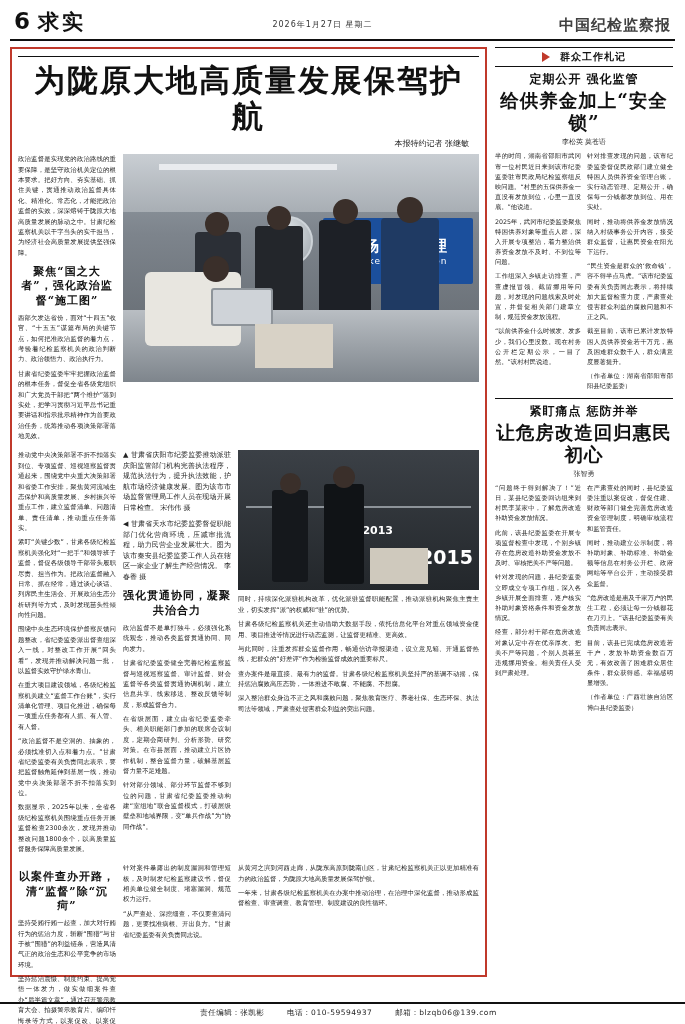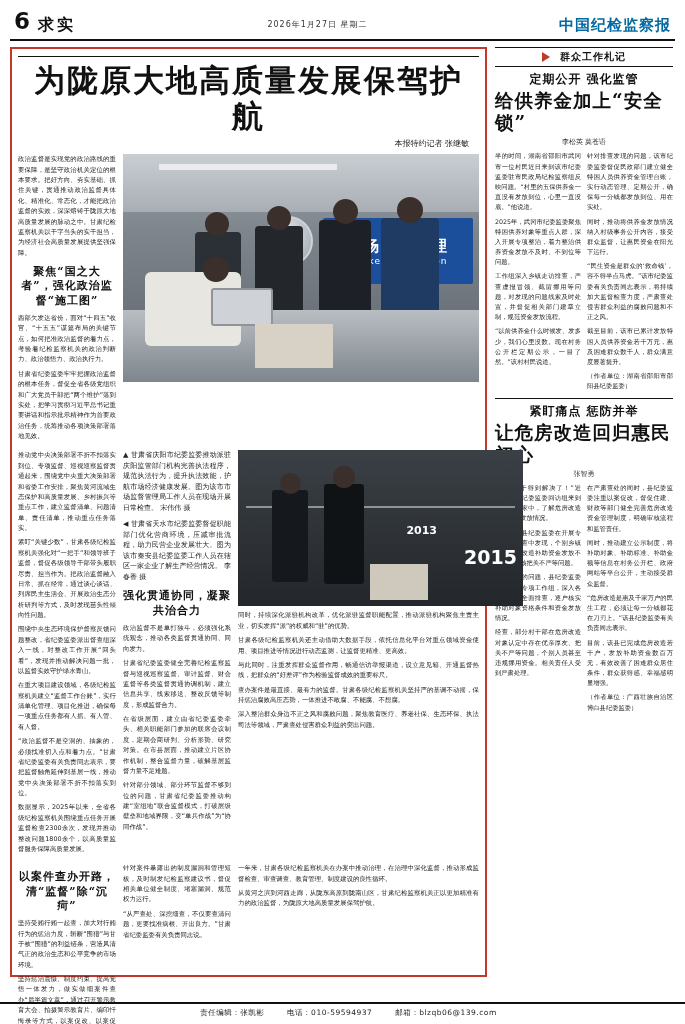--- a/index.html
+++ b/index.html
@@ -14,23 +14,23 @@
   .page{position:relative;width:685px;height:1024px;box-sizing:border-box;padding:0 10px;}
 
   
   .masthead{
     display:flex;align-items:flex-end;justify-content:space-between;
     padding:10px 4px 6px 4px;
     border-bottom:2px solid #111;
   }
   .mh-left{display:flex;align-items:flex-end;gap:8px;}
   .page-num{font-size:23px;font-weight:bold;line-height:1;color:#111;}
-  .section-name{font-size:16px;font-weight:bold;letter-spacing:3px;color:#111;line-height:1;}
+  .section-name{font-size:21px;font-weight:bold;letter-spacing:3px;color:#111;line-height:1;}
   .mh-center{font-size:8px;color:#333;letter-spacing:1px;padding-bottom:3px;}
-  .mh-right{font-size:15px;font-weight:bold;color:#0369a1;letter-spacing:1px;line-height:1;}
+  .mh-right{font-size:15px;font-weight:bold;color:#404040;letter-spacing:1px;line-height:1;}
 
   
   .body-grid{display:flex;gap:6px;margin-top:6px;height:930px;}
   .left-block{
     flex:0 0 477px;
     border:2px solid #c0392b;
     box-sizing:border-box;
     padding:5px 6px;
     position:relative;
   }
@@ -66,21 +66,21 @@
   .p2{left:132px;top:72px;width:48px;height:98px;background:#23262b;}
   .p2:before{content:"";position:absolute;left:12px;top:-20px;width:24px;height:24px;border-radius:50%;background:#3a2f2a;}
   .p3{left:196px;top:66px;width:52px;height:108px;background:#1d2026;}
   .p3:before{content:"";position:absolute;left:14px;top:-21px;width:25px;height:25px;border-radius:50%;background:#3a2f2a;}
   .p4{left:258px;top:64px;width:58px;height:112px;background:#1f3a63;}
   .p4:before{content:"";position:absolute;left:16px;top:-21px;width:26px;height:26px;border-radius:50%;background:#3a2f2a;}
   .p5{left:22px;top:118px;width:96px;height:74px;background:#e8e6e0;border-radius:6px;}
   .p5:before{content:"";position:absolute;left:58px;top:-16px;width:26px;height:26px;border-radius:50%;background:#3a2f2a;}
   .ph-box{position:absolute;left:132px;bottom:14px;width:78px;height:44px;background:#d8d2c6;}
   .ph-dev{position:absolute;left:88px;bottom:56px;width:58px;height:34px;background:#cfd3d8;border:2px solid #8e949a;border-radius:3px;}
-  .sub-wrap{position:relative;width:100%;height:156px;overflow:hidden;background:#737373;padding-left:44px;}
+  .sub-wrap{position:relative;width:100%;height:140px;overflow:hidden;background:#737373;}
   .sub-wall{position:absolute;inset:0;background:linear-gradient(180deg,#3b4046,#23272b);}
   .sub-timeline{position:absolute;left:8px;right:8px;top:56px;height:2px;background:#8d9399;}
   .yr{position:absolute;color:#fff;font-size:11px;font-weight:bold;}
   .yr1{right:86px;top:74px;}
   .yr2{right:6px;top:96px;font-size:19px;}
   .sp{position:absolute;border-radius:3px;}
   .sp1{left:34px;top:40px;width:36px;height:92px;background:#15181c;}
   .sp1:before{content:"";position:absolute;left:8px;top:-17px;width:21px;height:21px;border-radius:50%;background:#3a2f2a;}
   .sp2{left:86px;top:34px;width:40px;height:100px;background:#101316;}
   .sp2:before{content:"";position:absolute;left:9px;top:-18px;width:22px;height:22px;border-radius:50%;background:#3a2f2a;}
@@ -97,21 +97,21 @@
   }
   .cap-fig{font-size:7px;line-height:1.5;color:#222;text-align:justify;}
 
   
   .rc-kicker{display:flex;align-items:center;justify-content:center;gap:10px;
     border-top:1px solid #111;border-bottom:1px solid #111;padding:2px 0;margin-bottom:4px;}
   .rc-kicker .flag{width:0;height:0;border-left:8px solid #c0392b;border-top:5px solid transparent;border-bottom:5px solid transparent;}
   .rc-kicker span{font-size:10px;font-weight:bold;letter-spacing:1px;}
   .rc-shoulder{font-size:12px;font-weight:bold;text-align:center;letter-spacing:1px;margin:4px 0 2px;}
   .rc-title{font-family:"DejaVu Serif","Liberation Serif",serif;font-size:18.5px;font-weight:bold;
-    text-align:left;letter-spacing:1px;margin:2px 0 3px;line-height:1.2;}
+    text-align:center;letter-spacing:1px;margin:2px 0 3px;line-height:1.2;}
   .rc-byline{font-size:7px;text-align:center;color:#333;margin-bottom:4px;}
   .rc-sep{border:0;border-top:1px solid #111;margin:6px 0 4px;}
   .rc-cols{display:flex;gap:6px;}
   .rc-col{font-size:6.3px;line-height:1.62;text-align:justify;color:#1a1a1a;}
   .rc-col p{margin:0 0 4px 0;}
   .rc-note{font-size:6.3px;margin-top:4px;}
 
   
   .footer{
     position:absolute;left:0;right:0;bottom:6px;
@@ -218,22 +218,22 @@
         <div class="col" style="flex:0 0 98px;">
           <div class="subhead">以案件查办开路，清“监督”除“沉疴”</div>
           <p>坚持受贿行贿一起查，加大对行贿行为的惩治力度，斩断“围猎”与甘于被“围猎”的利益链条，营造风清气正的政治生态和公平竞争的市场环境。</p>
           <p>坚持惩治震慑、制度约束、提高觉悟一体发力，做实做细案件查办“后半篇文章”，通过召开警示教育大会、拍摄警示教育片、编印忏悔录等方式，以案促改、以案促治、以案促建。</p>
         </div>
         <div class="col" style="flex:0 0 108px;">
           <p>针对案件暴露出的制度漏洞和管理短板，及时制发纪检监察建议书，督促相关单位健全制度、堵塞漏洞、规范权力运行。</p>
           <p>“从严查处、深挖细查，不仅要查清问题，更要找准病根、开出良方。”甘肃省纪委监委有关负责同志说。</p>
         </div>
         <div class="col" style="flex:1;">
+          <p>从黄河之滨到河西走廊，从陇东高原到陇南山区，甘肃纪检监察机关正以更加精准有力的政治监督，为陇原大地高质量发展保驾护航。</p>
           <p>一年来，甘肃各级纪检监察机关在办案中推动治理，在治理中深化监督，推动形成监督检查、审查调查、教育管理、制度建设的良性循环。</p>
-          <p>从黄河之滨到河西走廊，从陇东高原到陇南山区，甘肃纪检监察机关正以更加精准有力的政治监督，为陇原大地高质量发展保驾护航。</p>
         </div>
       </div>
 
     </div>
 
     <div class="right-col">
 
       <div class="rc-kicker">
         <span class="flag"></span>
         <span>群众工作札记</span>

